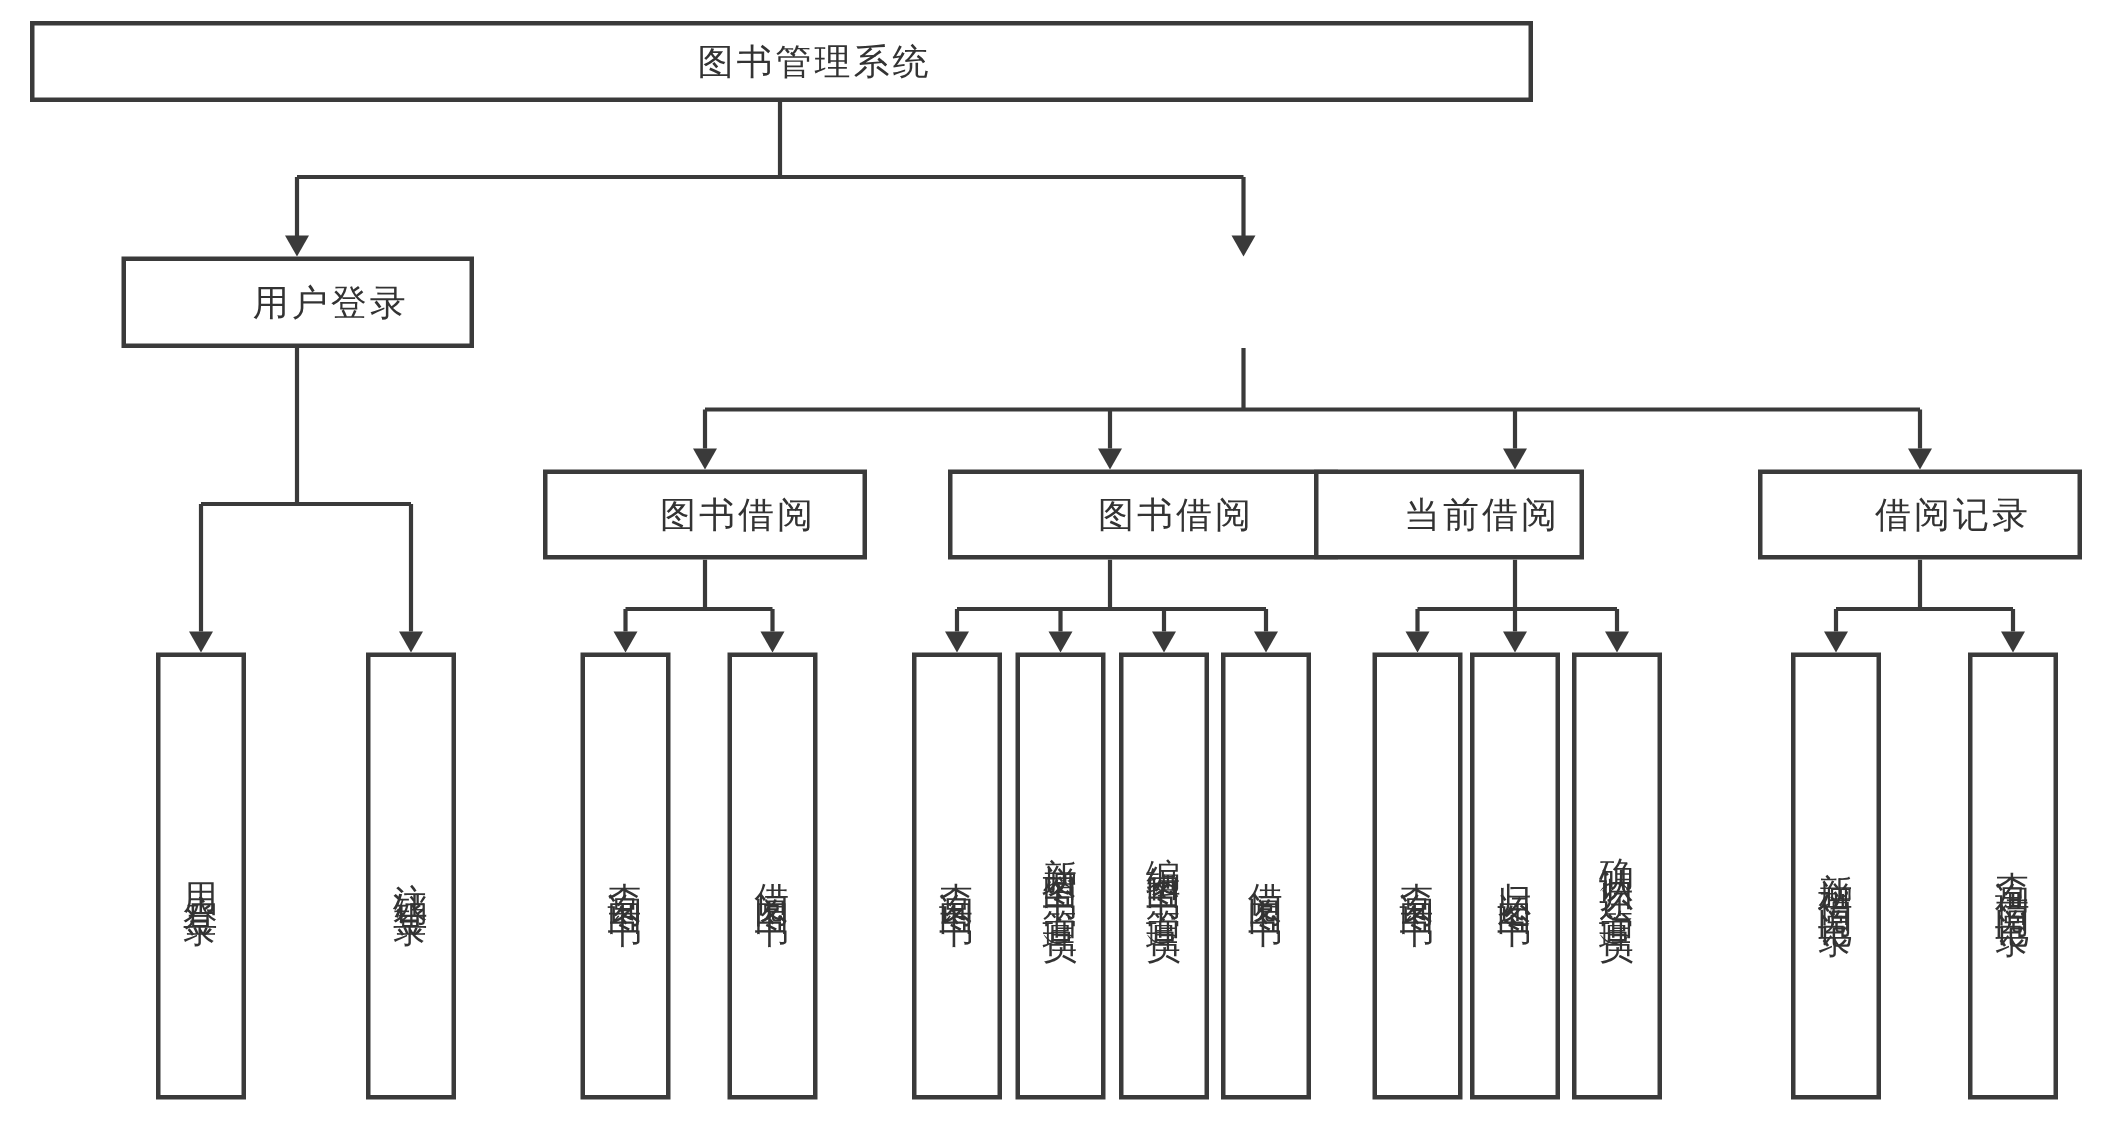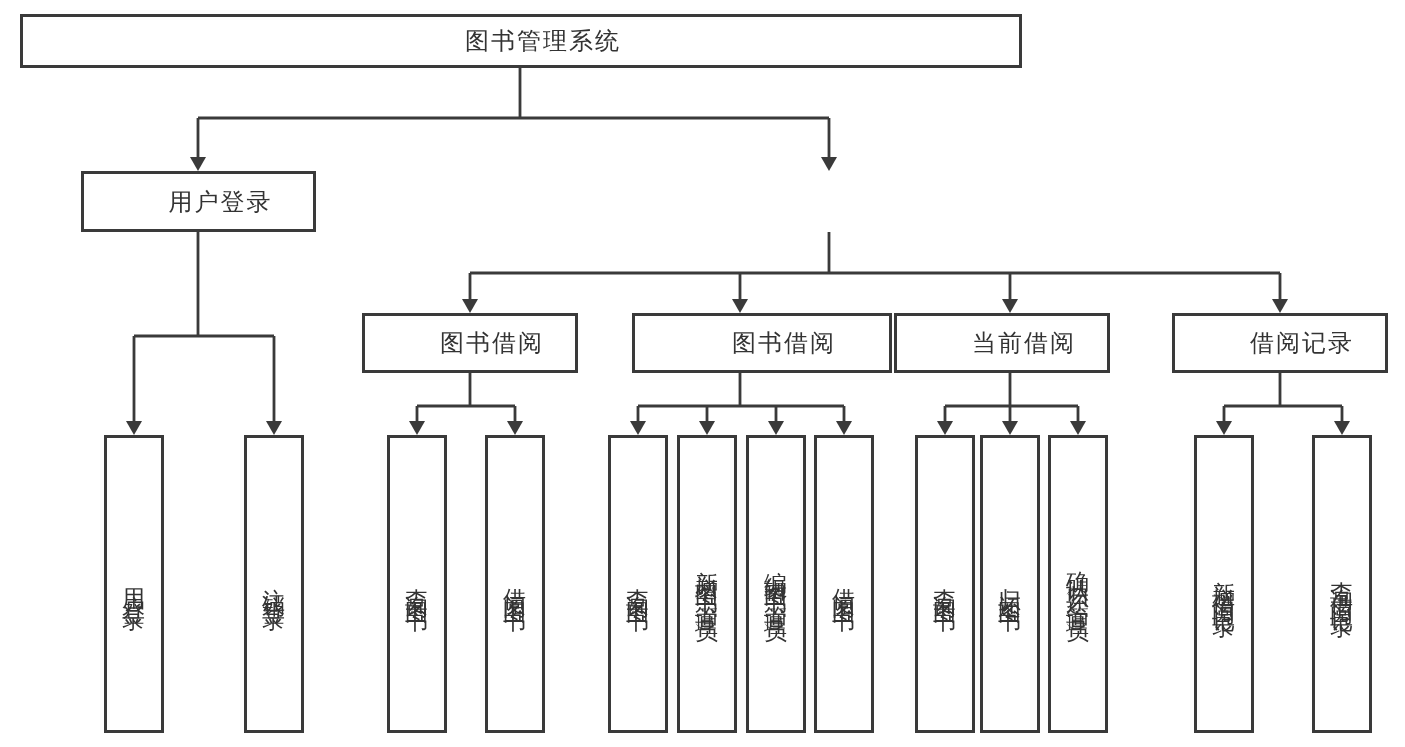--- a/index.html
+++ b/index.html
@@ -113,21 +113,21 @@
       <polygon points="1334,421 1350,421 1342,435"></polygon>
     </g>
   </svg>
 
   <div class="node lv1" style="left:20px;top:14px;width:1002px;height:54px">图书管理系统</div>
 
   <div class="node lv2" style="left:81px;top:171px;width:235px;height:61px">用户登录</div>
 
   <div class="node lv3" style="left:362px;top:313px;width:216px;height:60px">图书借阅</div>
   <div class="node lv3" style="left:632px;top:313px;width:260px;height:60px">图书借阅</div>
-  <div class="node lv3" style="left:894px;top:313px;width:216px;height:60px">当前借阅</div>
+  <div class="node lv3" style="left:876px;top:313px;width:180px;height:60px">当前借阅</div>
   <div class="node lv3" style="left:1172px;top:313px;width:216px;height:60px">借阅记录</div>
 
   <div class="node leaf" style="left:104px">用户登录</div>
   <div class="node leaf" style="left:244px">注销登录</div>
 
   <div class="node leaf" style="left:387px">查询图书</div>
   <div class="node leaf" style="left:485px">借阅图书</div>
 
   <div class="node leaf" style="left:608px">查询图书</div>
   <div class="node leaf" style="left:677px">新增图书（管理员）</div>

